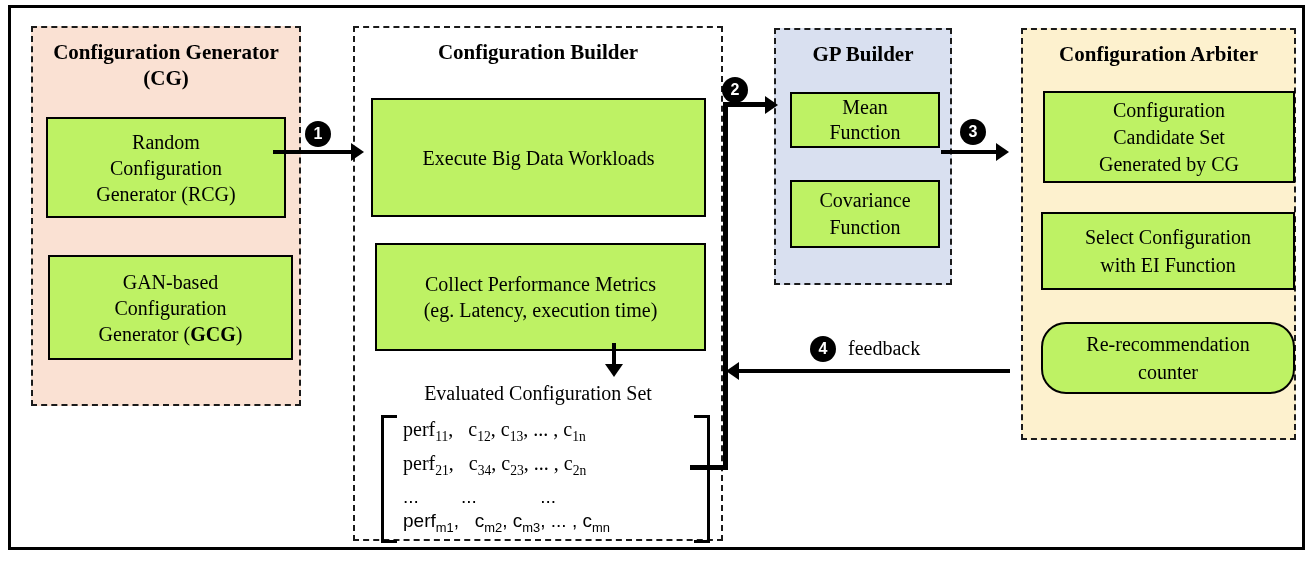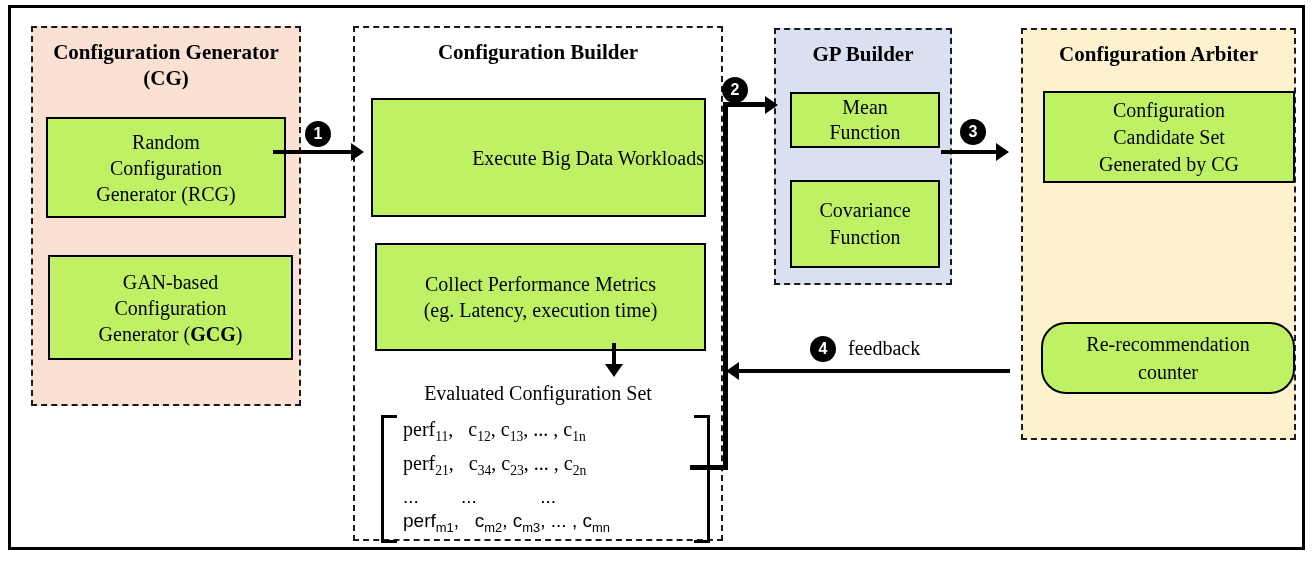--- a/index.html
+++ b/index.html
@@ -23,25 +23,25 @@
   }
   .gbox {
     position:absolute; background:#bef264; border:2px solid #000;
     display:flex; flex-direction:column; align-items:center; justify-content:center;
     text-align:center; font-size:20px; line-height:26px;
   }
   
   .box-rcg { left:13px; top:89px;  width:240px; height:101px; }
   .box-gcg { left:15px; top:227px; width:245px; height:105px;text-align:center; }
   
-  .box-exec    { left:16px; top:70px;  width:335px; height:119px;align-items:flex-end; }
+  .box-exec    { left:16px; top:70px;  width:335px; height:119px; }
   .box-collect { left:20px; top:215px; width:331px; height:108px; }
   
   .box-mean { left:14px; top:62px;  width:150px; height:56px; line-height:25px;}
-  .box-cov  { left:14px; top:150px; width:150px; height:88px; line-height:27px;}
+  .box-cov  { left:14px; top:150px; width:150px; height:68px; line-height:27px;}
   
   .box-cand   { left:20px; top:61px;  width:252px; height:92px; line-height:27px;}
   .box-select { left:18px; top:182px; width:254px; height:78px; line-height:28px;}
   .box-rerec  { left:18px; top:292px; width:254px; height:72px; line-height:28px;border-radius:25px;}
 
   .eval-label {
     position:absolute; left:0; top:354px; width:100%;
     text-align:center; font-size:20px;
   }
   .bracket { position:absolute; top:387px; width:16px; height:128px; }
@@ -124,20 +124,24 @@
       </div>
   </div>
 
   <div class="panel panel-arbiter">
     <div class="panel-title">Configuration Arbiter</div>
     <div class="gbox box-cand">
         <div>Configuration</div>
         <div>Candidate Set</div>
         <div>Generated by CG</div>
       </div>
+    <div class="gbox box-select">
+        <div>Select Configuration</div>
+        <div>with EI Function</div>
+      </div>
     <div class="gbox box-rerec">
         <div>Re-recommendation</div>
         <div>counter</div>
       </div>
   </div>
 
 </div>
 
 <div class="hline" style="left:273px; top:150px; width:80px; height:4px;"></div>
 <div class="arr arr-right" style="left:351px; top:143px;"></div>

